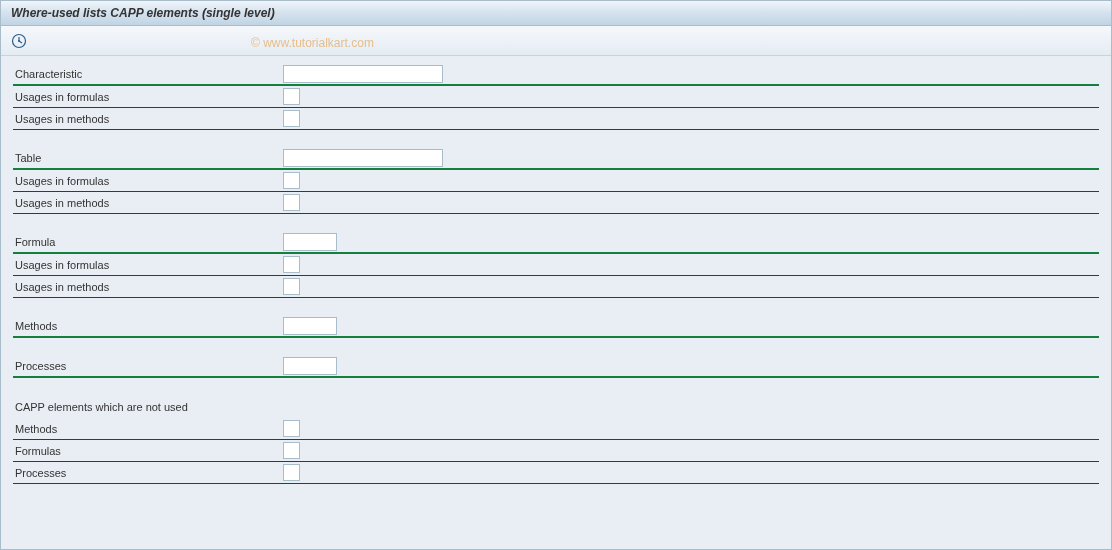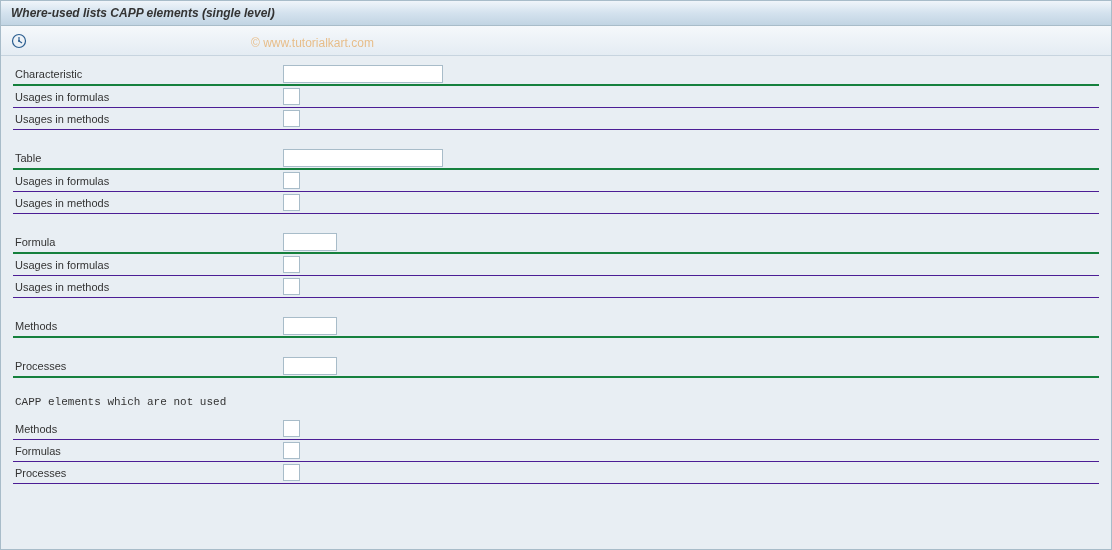--- a/index.html
+++ b/index.html
@@ -82,23 +82,22 @@
     }
     .field-checkbox {
       width: 17px;
       height: 17px;
       border: 1px solid #a8bcc9;
       background: #fff;
       cursor: pointer;
     }
     .section-heading-row {
       display: flex;
-      align-items: flex-start;
+      align-items: center;
       height: 22px;
-      font-family: Liberation Mono, monospace;
     }
     .section-heading {
       padding-left: 2px;
       color: #333;
       font-size: 11px;
     }
     .watermark {
       position: absolute;
       top: 35px;
       left: 250px;

